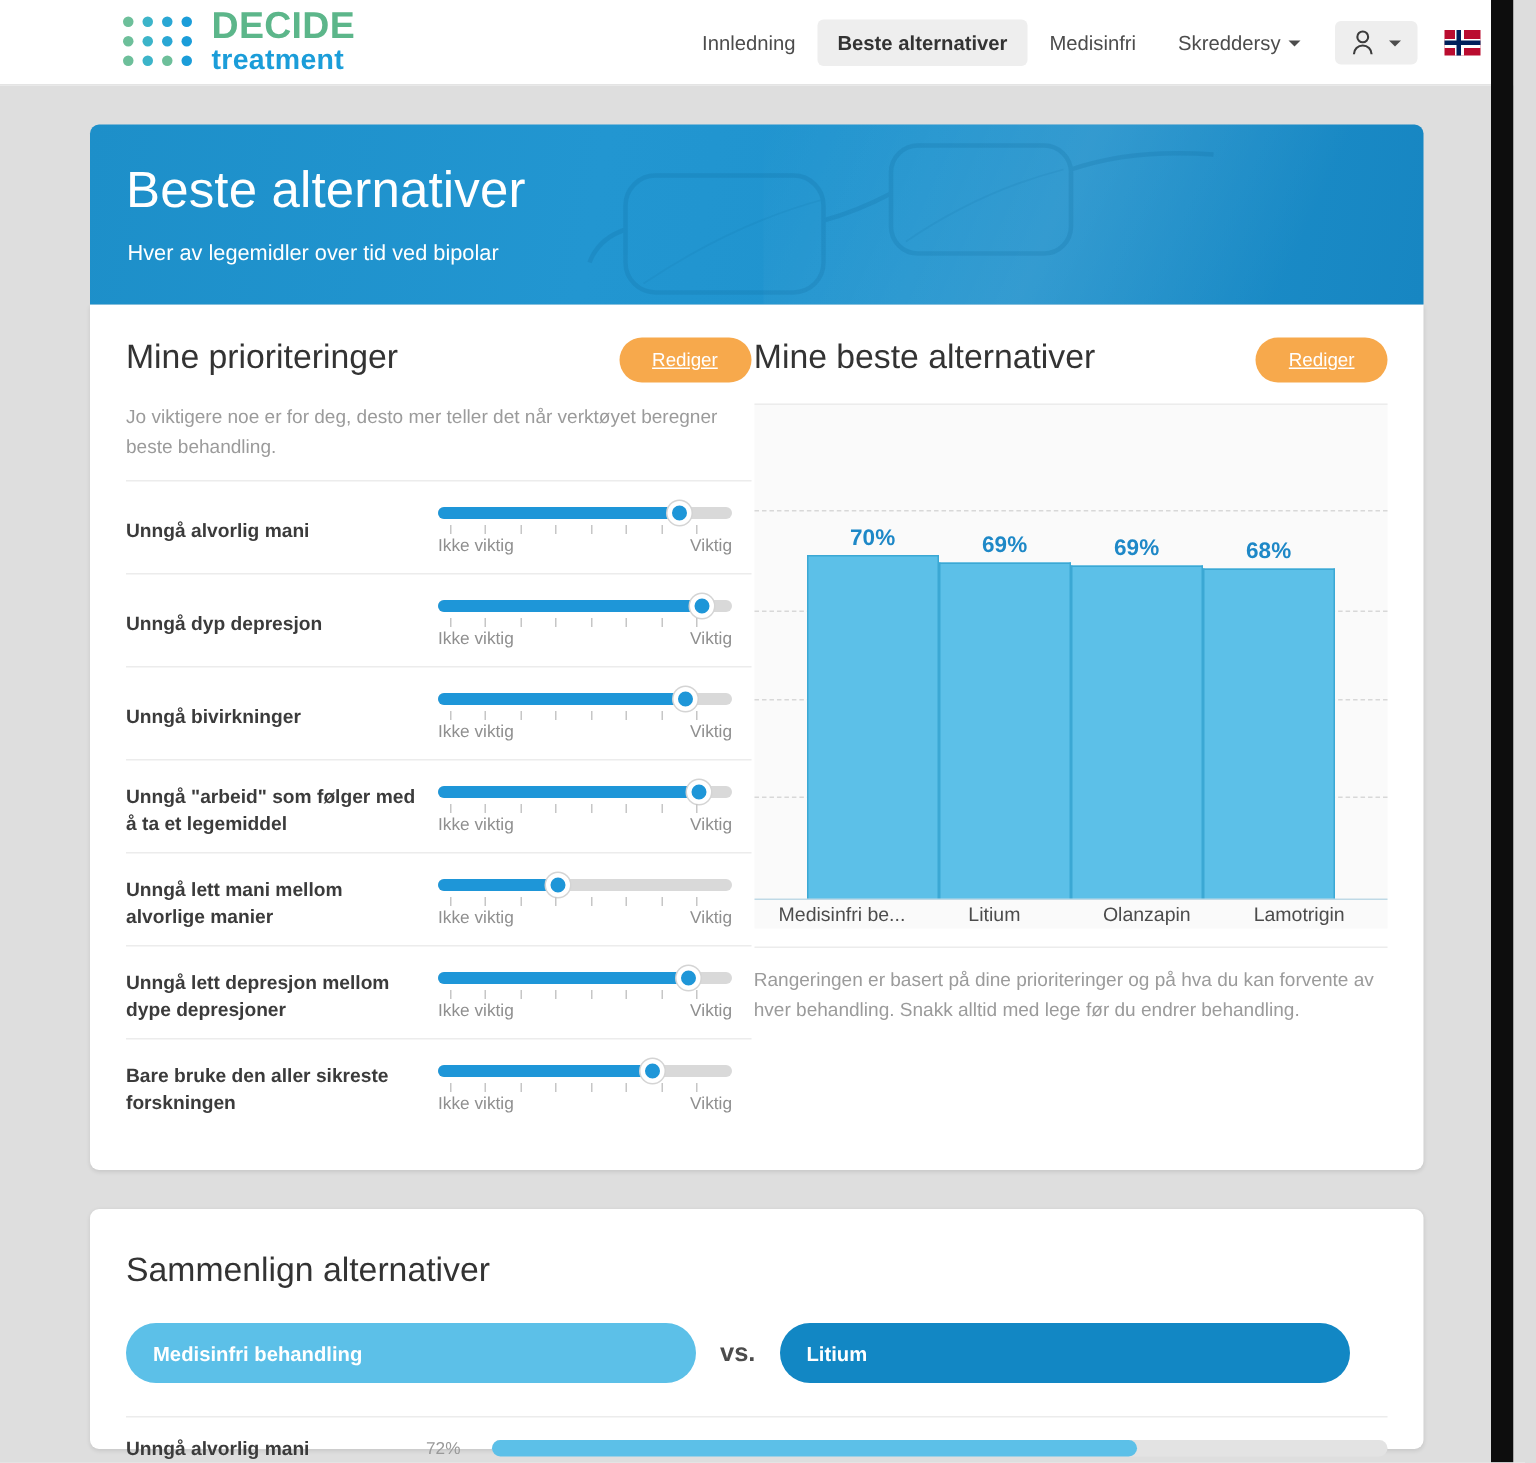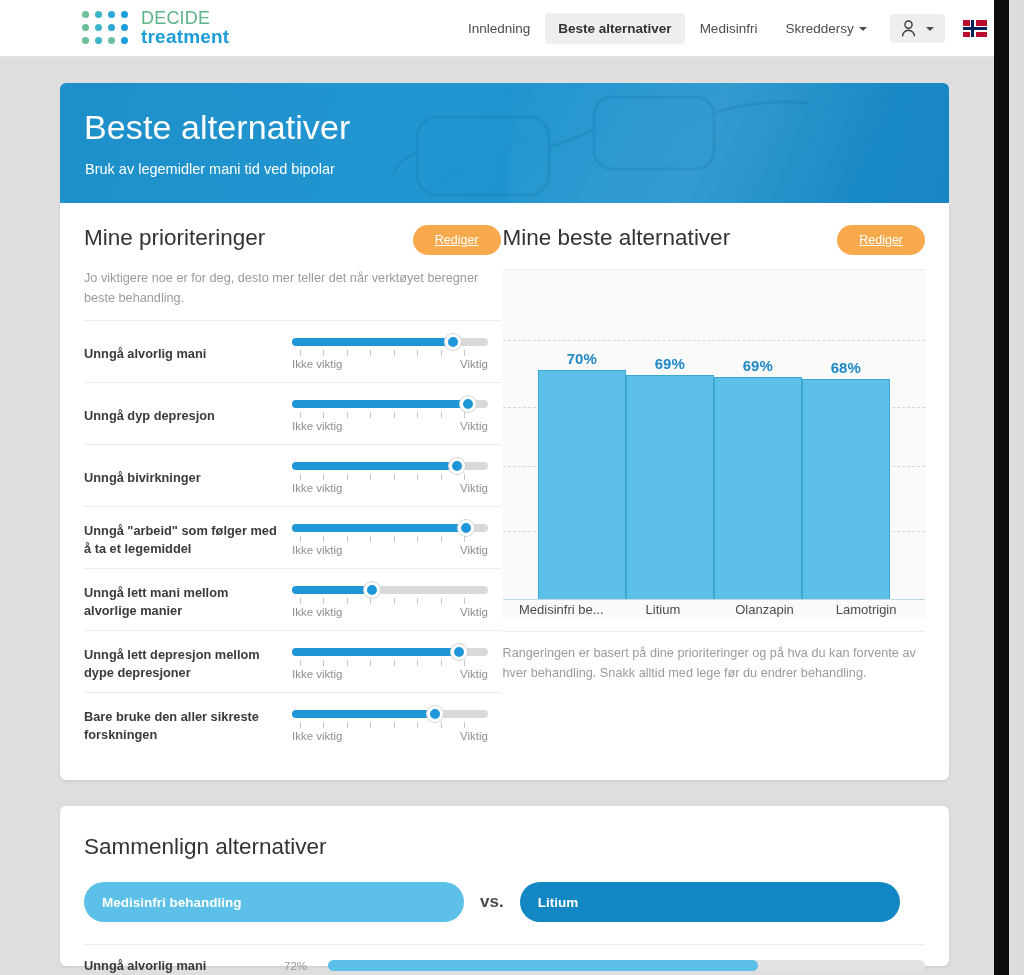--- a/index.html
+++ b/index.html
@@ -33,21 +33,21 @@
   .logo-dots {
     display: grid;
     grid-template-columns: repeat(4, 9px);
     grid-template-rows: repeat(3, 9px);
     gap: 4px 4px;
     margin-right: 11px;
   }
   .logo-dots i { width: 7px; height: 7px; border-radius: 50%; display:block; }
   .logo-text { line-height: 1.03; }
   .logo-line1 {
-    font-size: 18px; font-weight: normal; letter-spacing: .2px;
+    font-size: 25px; font-weight: bold; letter-spacing: .2px;
     color: #5cb68a;
   }
   .logo-line2 {
     font-size: 19px; font-weight: bold; letter-spacing: .2px;
     color: #1b9dd9;
   }
 
   .nav-links {
     position: absolute; left: 455px; top: 0;
     height: 57px; display: flex; align-items: center; gap: 2px;
@@ -342,21 +342,21 @@
         <path d="M160 78 q22 -6 45 -18"></path>
         <path d="M325 44 q40 -14 95 -10"></path>
         <path d="M28 84 q-18 6 -24 22"></path>
       </g>
       <g fill="none" stroke="#0b5f8f" stroke-width="1.2" opacity=".55">
         <path d="M40 120 q60 -40 120 -56"></path>
         <path d="M215 92 q50 -34 105 -48"></path>
       </g>
     </svg>
     <div class="hero-title">Beste alternativer</div>
-    <div class="hero-sub">Bruk av legemidler mani tid ved bipolar</div>
+    <div class="hero-sub">Hver av legemidler over tid ved bipolar</div>
   </div>
 
   <div class="main-card">
 
     <div class="panel-left">
       <div class="panel-head">
         <div class="panel-title">Mine prioriteringer</div>
         <button class="btn-edit">Rediger</button>
       </div>
       <div class="panel-desc">Jo viktigere noe er for deg, desto mer teller det når verktøyet beregner beste behandling.</div>

